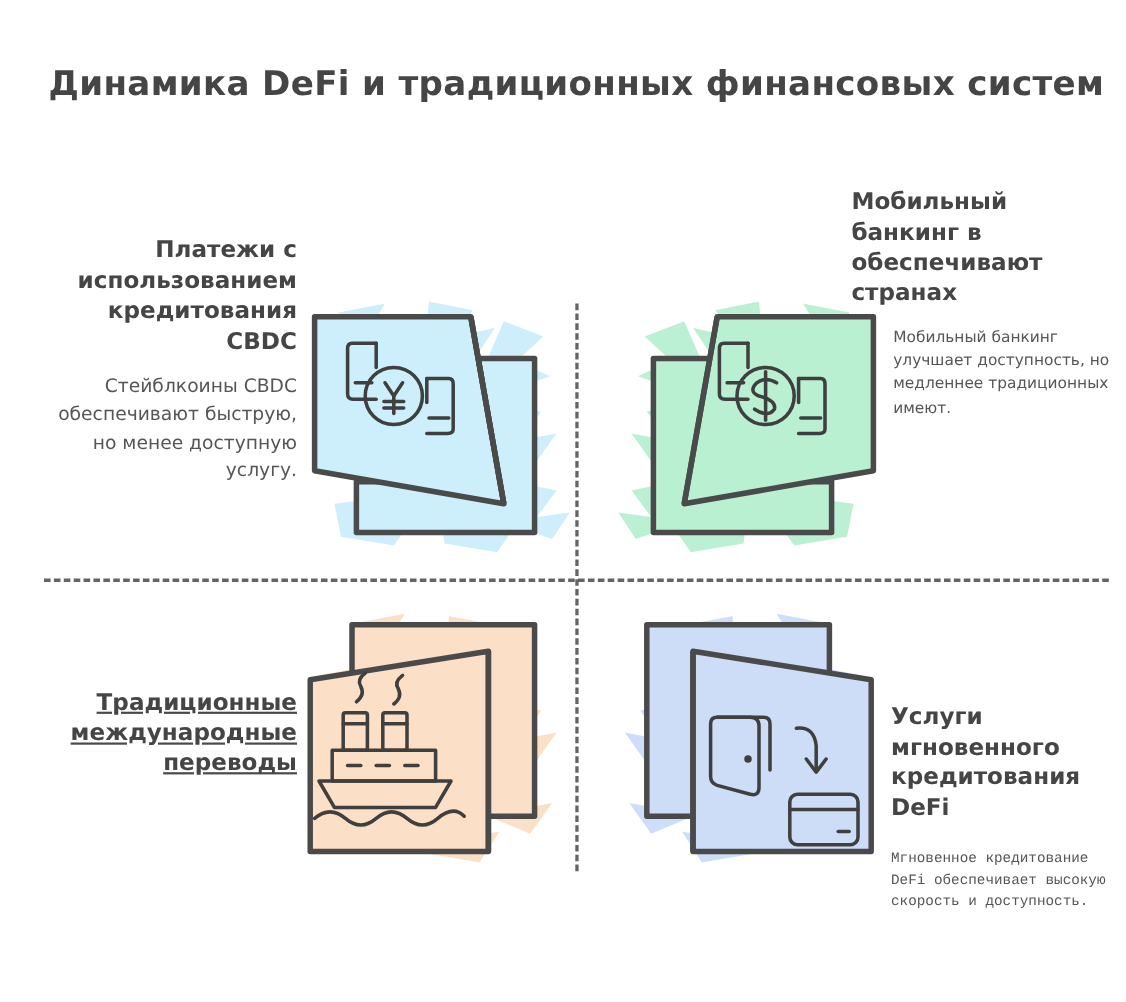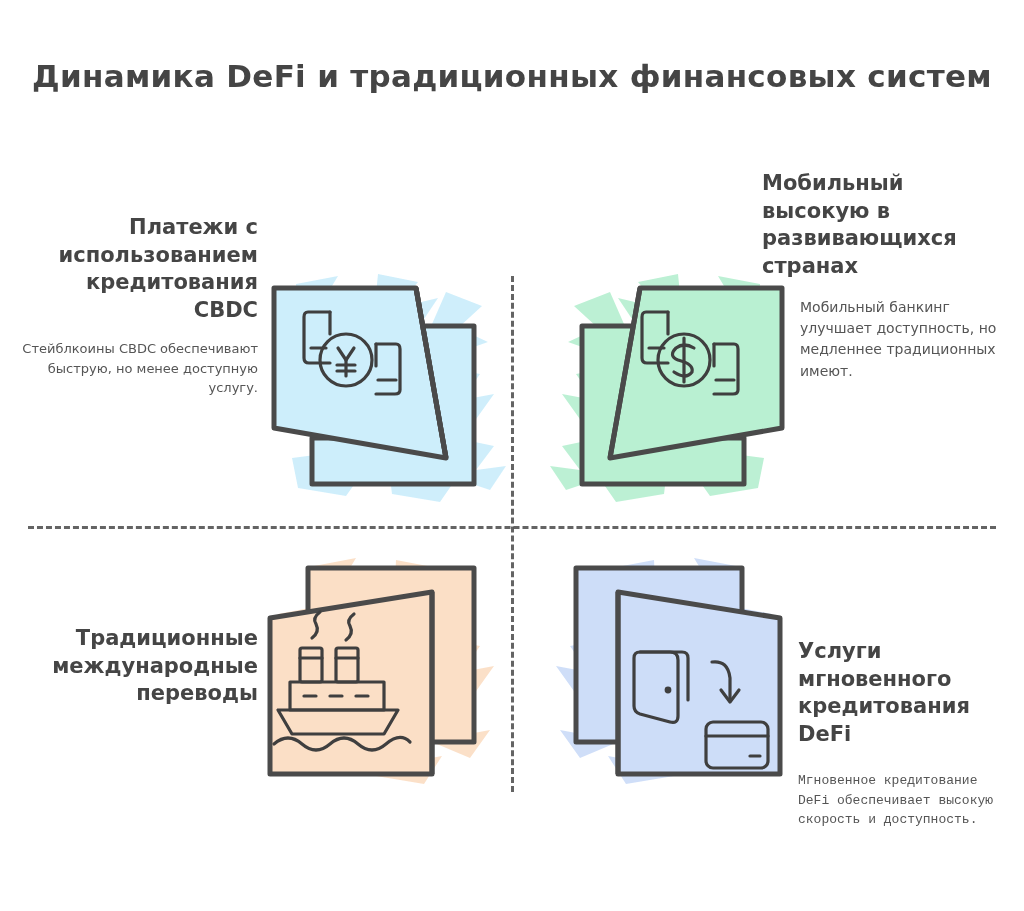--- a/index.html
+++ b/index.html
@@ -14,20 +14,21 @@
     font-family: "DejaVu Sans", "Liberation Sans", sans-serif;
     color: #4a4a4a;
     overflow: hidden;
     position: relative;
   }
 
   #canvas {
     position: relative;
     width: 912px;
     height: 911px;
+    margin-left: 12px;
   }
 
   
   .title {
     position: absolute;
     left: 0;
     top: 58px;
     width: 1024px;
     text-align: center;
     font-size: 31px;
@@ -62,32 +63,32 @@
     position: absolute;
   }
   .q-head {
     font-size: 21px;
     font-weight: bold;
     line-height: 1.32;
     color: #454545;
     margin: 0 0 10px 0;
   }
   .q-body {
-    font-size: 13px;
+    font-size: 17px;
     line-height: 1.52;
     color: #555555;
     margin: 0;
   }
   .align-right { text-align: right; }
   .align-left  { text-align: left; }
 
   
   #txt-tl { left: 18px;  top: 214px; width: 240px; }
   #txt-tr { left: 762px; top: 170px; width: 238px; }
-  #txt-bl { left: 36px;  top: 625px; width: 222px; }
+  #txt-bl { left: 36px;  top: 625px; width: 222px; text-decoration: underline; }
   #txt-br { left: 798px; top: 638px; width: 210px; }
 
   #txt-tl .q-body { margin-top: 14px; }
   #txt-tr .q-body { margin-top: 16px; padding-left: 38px; font-size: 14px; }
   #txt-bl .q-body { margin-top: 14px; }
   #txt-br .q-body { margin-top: 22px; font-size: 13px; font-family: Liberation Mono, monospace; }
 
   
   .illus {
     position: absolute;
@@ -155,21 +156,21 @@
         <path d="M69,109 L87,109"></path>
 
         <path d="M108,82 L128,82 Q132,82 132,87 L132,128 Q132,132 127,132 L108,132"></path>
         <path d="M108,82 L108,104"></path>
         <path d="M110,118 L128,118"></path>
       </g>
     </svg>
   </div>
 
   <div class="txt-block align-left" id="txt-tr">
-    <p class="q-head">Мобильный высокую в развивающихся странах</p>
+    <p class="q-head">Мобильный банкинг в обеспечивают странах</p>
     <p class="q-body">Мобильный банкинг улучшает доступность, но медленнее традиционных имеют.</p>
   </div>
 
   <div class="illus" id="illus-tr">
     <svg width="250" height="250" viewBox="0 0 250 250">
       <g transform="translate(250,0) scale(-1,1)">
         <g fill="#b9f0d2" opacity="0.95">
           <polygon points="28,22 70,14 52,44 96,30 74,60 30,56"></polygon>
           <polygon points="110,12 150,20 128,46 170,36 150,66 106,52"></polygon>
           <polygon points="178,30 214,44 190,66 220,80 186,92 164,62"></polygon>

